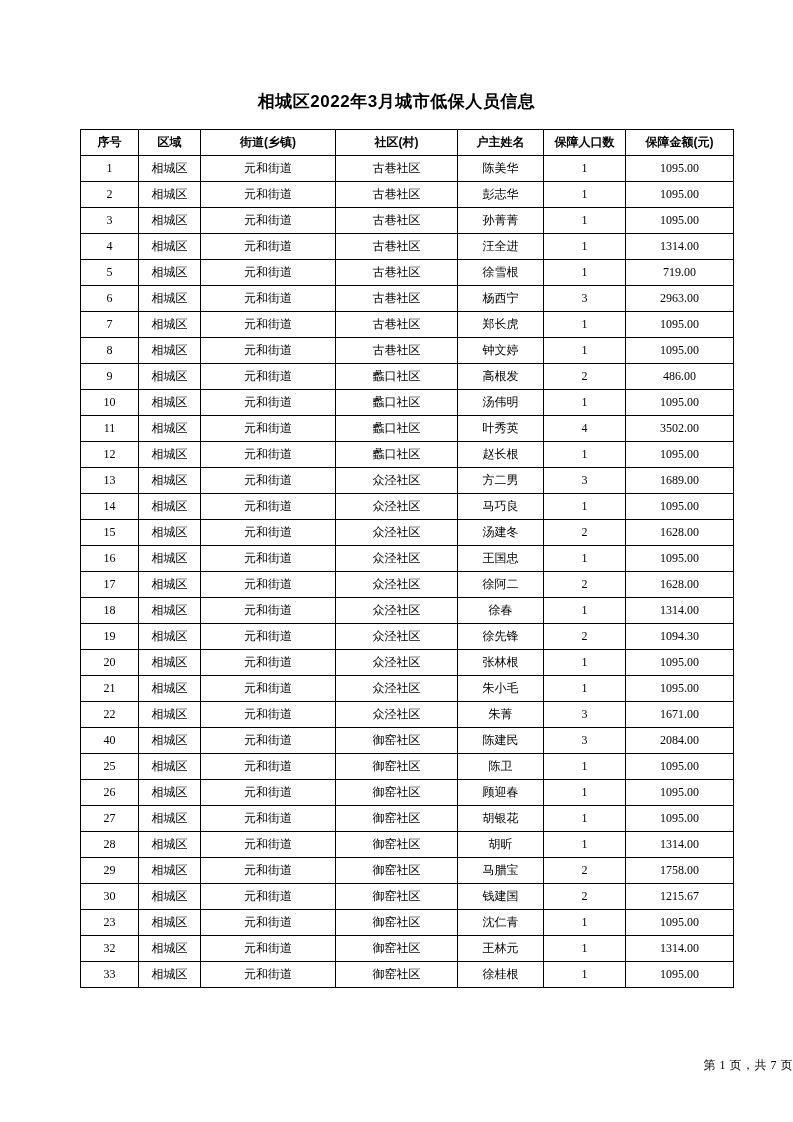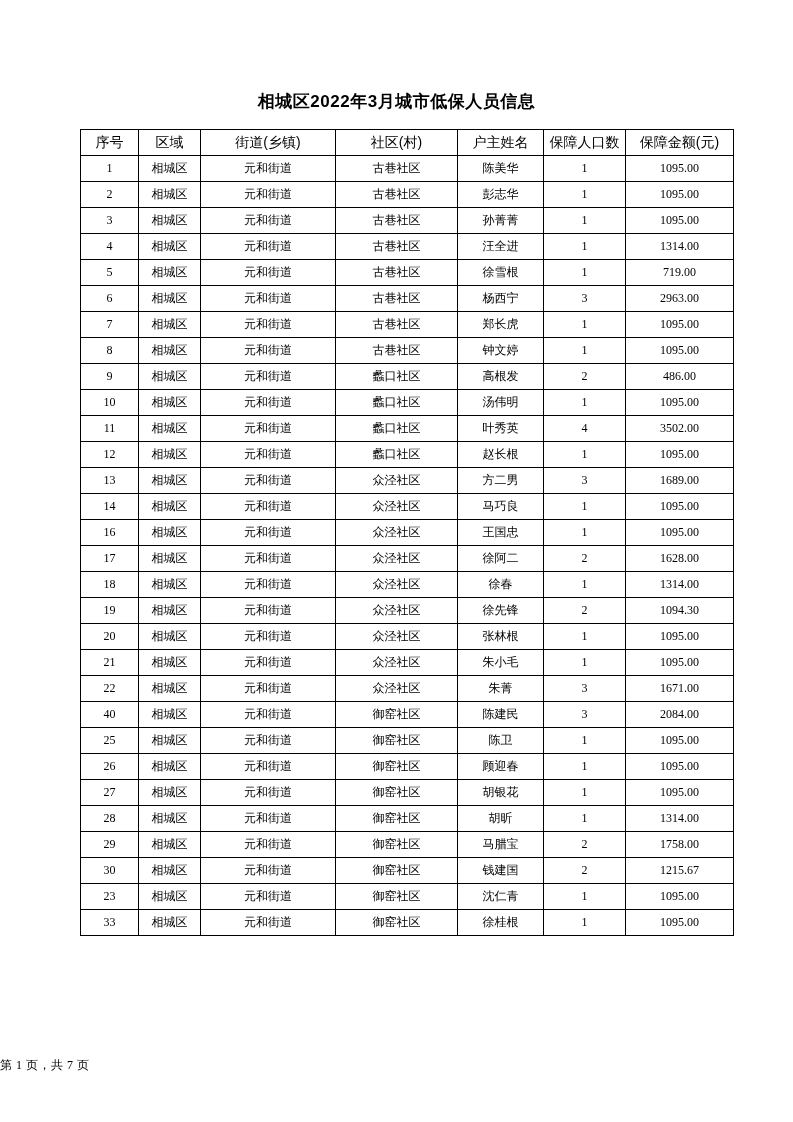--- a/index.html
+++ b/index.html
@@ -45,39 +45,39 @@
     text-align: center;
     vertical-align: middle;
     font-size: 12px;
     height: 25px;
     line-height: 25px;
     padding: 0;
     overflow: hidden;
     white-space: nowrap;
   }
   table.data-table th {
-    font-weight: normal;
-    font-size: 14px;
+    font-weight: bold;
+    font-size: 12px;
     font-family: "Liberation Sans", "DejaVu Sans", sans-serif;
   }
   
   col.c-seq { width: 58px; }
   col.c-region { width: 62px; }
   col.c-street { width: 135px; }
   col.c-community { width: 122px; }
   col.c-name { width: 86px; }
   col.c-people { width: 82px; }
   col.c-amount { width: 108px; }
 
   .footer {
     position: absolute;
     left: 0;
     right: 0;
     bottom: 48px;
-    text-align: left;
+    text-align: right;
     font-size: 12px;
     letter-spacing: 0.5px;
   }
 </style>
 </head>
 <body>
 
 <div class="page">
 
   <h1 class="doc-title">相城区2022年3月城市低保人员信息</h1>
@@ -224,20 +224,29 @@
         <tr>
           <td>14</td>
           <td>相城区</td>
           <td>元和街道</td>
           <td>众泾社区</td>
           <td>马巧良</td>
           <td>1</td>
           <td>1095.00</td>
         </tr>
         <tr>
+          <td>15</td>
+          <td>相城区</td>
+          <td>元和街道</td>
+          <td>众泾社区</td>
+          <td>汤建冬</td>
+          <td>2</td>
+          <td>1628.00</td>
+        </tr>
+        <tr>
           <td>16</td>
           <td>相城区</td>
           <td>元和街道</td>
           <td>众泾社区</td>
           <td>王国忠</td>
           <td>1</td>
           <td>1095.00</td>
         </tr>
         <tr>
           <td>17</td>
@@ -359,20 +368,29 @@
         <tr>
           <td>23</td>
           <td>相城区</td>
           <td>元和街道</td>
           <td>御窑社区</td>
           <td>沈仁青</td>
           <td>1</td>
           <td>1095.00</td>
         </tr>
         <tr>
+          <td>32</td>
+          <td>相城区</td>
+          <td>元和街道</td>
+          <td>御窑社区</td>
+          <td>王林元</td>
+          <td>1</td>
+          <td>1314.00</td>
+        </tr>
+        <tr>
           <td>33</td>
           <td>相城区</td>
           <td>元和街道</td>
           <td>御窑社区</td>
           <td>徐桂根</td>
           <td>1</td>
           <td>1095.00</td>
         </tr>
       </tbody>
   </table>

